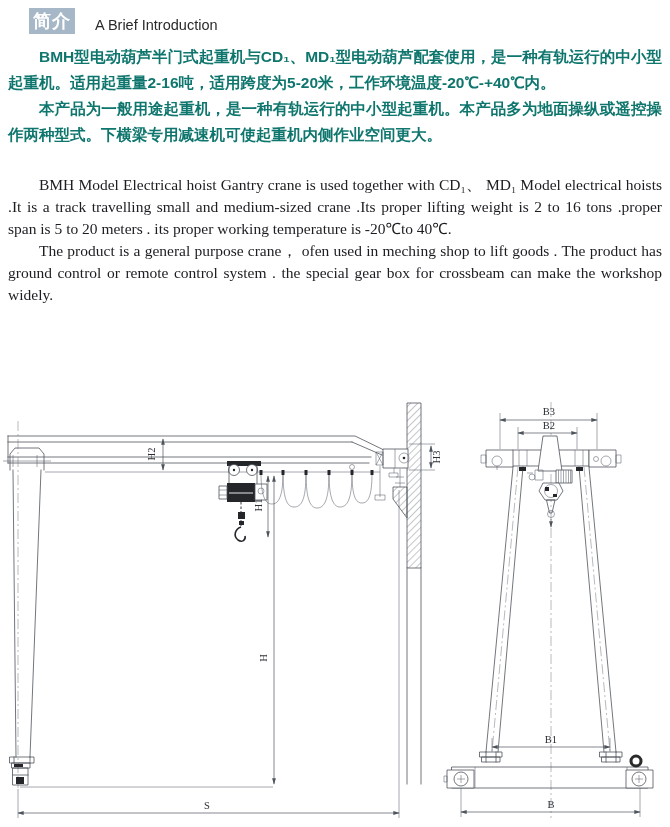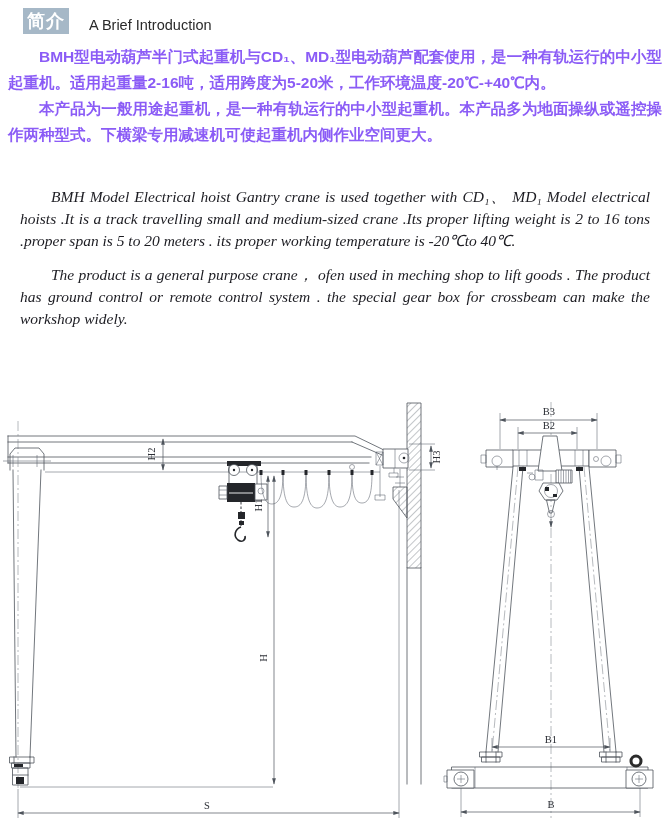--- a/index.html
+++ b/index.html
@@ -1,33 +1,33 @@
 <!DOCTYPE html>
 <html><head>
 <meta charset="utf-8">
 <style>
   html,body{margin:0;padding:0;}
   body{background:#e8e8e8;font-family:"Liberation Sans",sans-serif;}
   .page{position:relative;width:670px;height:827px;background:#ffffff;overflow:hidden;}
 
-  .hdr{position:absolute;left:23px;top:8px;display:flex;align-items:flex-end;}
+  .hdr{position:absolute;left:29px;top:8px;display:flex;align-items:flex-end;}
   .badge{width:46px;height:26px;background:#a6b8c7;color:#ffffff;
          font-size:18px;font-weight:bold;display:flex;align-items:center;justify-content:center;
          letter-spacing:1px;}
   .hdr-en{margin-left:20px;font-size:14.5px;color:#2a2a2a;padding-bottom:1px;}
 
   .zh-block{position:absolute;left:8px;width:654px;top:44px;
-            font-weight:bold;font-size:15.5px;line-height:26px;color:#8b5cf6;
+            font-weight:bold;font-size:15.5px;line-height:26px;color:#0f766e;
             text-align:justify;}
   .zh-block p{margin:0;text-indent:2em;}
 
   .en-block{position:absolute;left:8px;width:654px;top:174px;
             font-family:"Liberation Serif",serif;font-size:15.5px;line-height:22px;color:#1c1c22;
             text-align:justify;}
-  .en-block p{margin:12px;text-indent:2em;font-style:italic;}
+  .en-block p{margin:0;text-indent:2em;}
 
   .draw{position:absolute;left:0;top:388px;width:670px;height:439px;}
 
   .ln{stroke:#4e545c;stroke-width:0.8;fill:none;stroke-linecap:square;}
   .thin{stroke:#5a606a;stroke-width:0.55;fill:none;}
   .dim{stroke:#4e545c;stroke-width:0.7;fill:none;}
   .cl{stroke:#7a8088;stroke-width:0.55;fill:none;stroke-dasharray:10 3 2 3;}
   .dk{fill:#24262a;stroke:none;}
   .wt{fill:#ffffff;stroke:#4e545c;stroke-width:0.8;}
   .hatched{fill:url(#hatch);stroke:#4e545c;stroke-width:0.8;}

